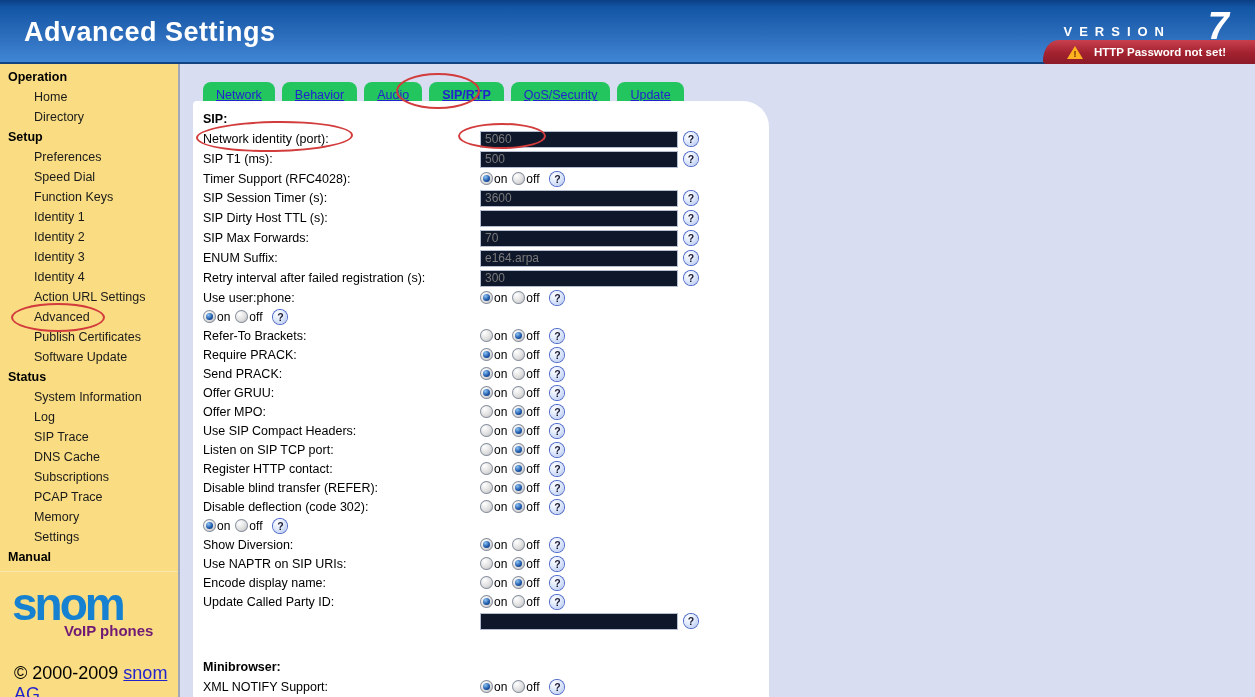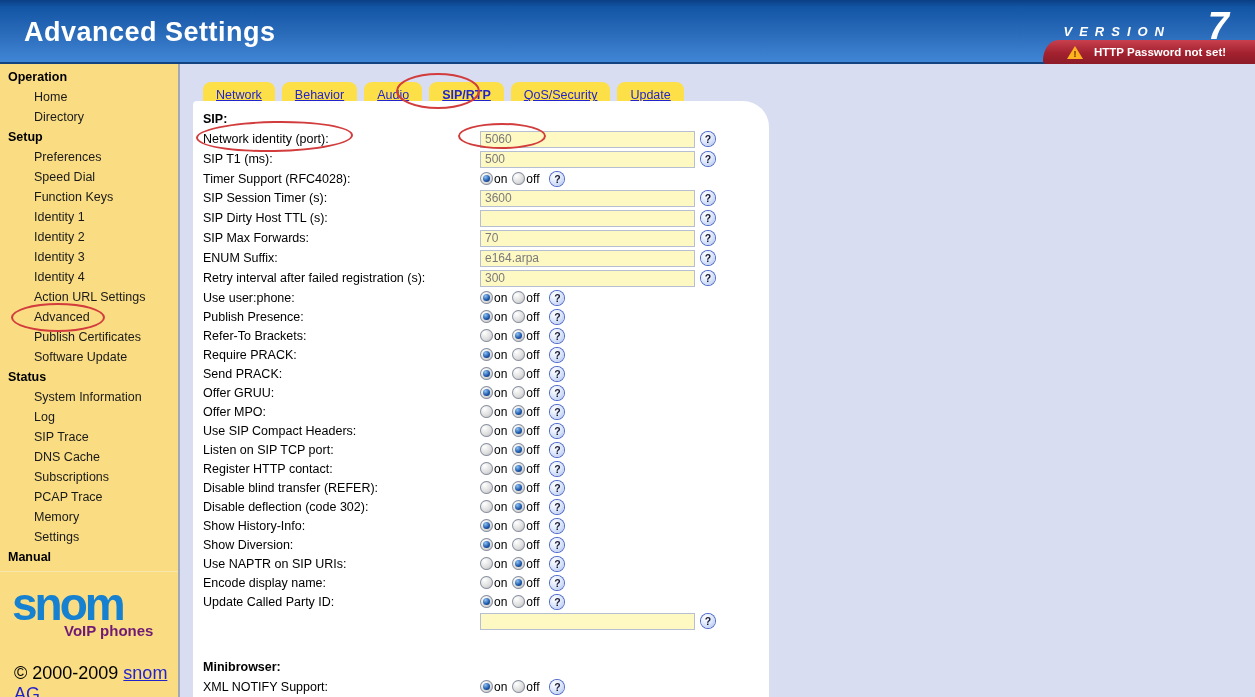--- a/index.html
+++ b/index.html
@@ -14,21 +14,21 @@
     position:absolute; left:0; top:0; width:1255px; height:64px;
     background:linear-gradient(to bottom,#0b3f84 0%,#1356a6 12%,#2b6cba 55%,#4086d6 100%);
     border-bottom:2px solid #12427f;
   }
   .title {
     position:absolute; left:24px; top:17px;
     color:#ffffff; font-size:27px; font-weight:bold; letter-spacing:0.5px;
   }
   .version-label {
     position:absolute; right:84px; top:24px;
-    color:#ffffff; font-size:13px; font-weight:bold; letter-spacing:7px;font-style:italic;
+    color:#ffffff; font-size:13px; font-weight:bold; letter-spacing:7px;
   }
   .version-number {
     position:absolute; right:26px; top:5px;
     color:#ffffff; font-size:38px; font-weight:bold; font-style:italic;
   }
   .warning-banner {
     position:absolute; right:0; top:40px; height:24px; width:212px;
     background:linear-gradient(to bottom,#c8404e 0%,#a3212f 55%,#8c1b29 100%);
     border-radius:18px 0 0 4px / 24px 0 0 4px;
     display:flex; align-items:center; z-index:3;
@@ -64,38 +64,38 @@
   }
   .logo-tagline {
     color:#701a75; font-weight:bold; font-size:15px; margin:-4px 0 0 52px; letter-spacing:0;
   }
   .sidebar-footer { margin:24px 0 0 14px; font-size:18px; color:#000; }
   .footer-link { color:#2323ce; text-decoration:underline; cursor:pointer; }
   
   .content { position:absolute; left:180px; top:64px; right:0; bottom:0; background:#d8ddf2; }
   .tabbar { position:absolute; left:23px; top:18px; display:flex; gap:7px; }
   .tab {
-    background:#fde047; border-radius:8px 8px 0 0;
+    background:#22c55e; border-radius:8px 8px 0 0;
     padding:3px 13px 4px; cursor:pointer;
   }
   .tab-link { color:#2323ce; font-size:12.5px; text-decoration:underline; white-space:nowrap; }
   .tab.active .tab-link { font-weight:bold; }
   .panel {
     position:absolute; left:13px; top:37px; width:576px; height:680px;
     background:#ffffff; border-radius:4px 26px 0 0;
     padding:8px 0 0 10px;
   }
   
   .row { display:flex; align-items:center; height:19px; font-size:12.5px; color:#000; }
   .row.input-row { height:20px; }
   .row.section-header { height:20px; font-weight:bold; }
   .row .label { width:277px; flex:none; white-space:nowrap; }
   .row input[type=text] {
-    width:215px; height:17px; flex:none;
-    border:1px solid #b6bfd2; background:#fef9c3;
+    width:198px; height:17px; flex:none;
+    border:1px solid #b6bfd2; background:#0f172a;
     font-family:"Liberation Sans", sans-serif; font-size:12px; color:#7a7a7a;
     padding:1px 4px;
   }
   .spacer { height:26px; }
   .radio {
     width:13px; height:13px; border-radius:50%; display:inline-block; position:relative; flex:none;
     background:radial-gradient(circle at 35% 30%, #ffffff 0%, #dcdcdc 55%, #9e9ea6 100%);
     box-shadow:inset 0 0 0 1px #8890a0;
     cursor:pointer;
   }
@@ -231,21 +231,20 @@
       </div>
       <div class="row radio-row">
         <div class="label">Use user:phone:</div>
         <div class="radio checked"></div>
         <div class="radio-text" style="display: inline;">on</div>
         <div class="radio"></div>
         <div class="radio-text" style="display: inline;">off</div>
         <div class="help">?</div>
       </div>
       <div class="row radio-row">
-        <div class="label">Publish Presence:</div>
         <div class="radio checked"></div>
         <div class="radio-text" style="display: inline;">on</div>
         <div class="radio"></div>
         <div class="radio-text" style="display: inline;">off</div>
         <div class="help">?</div>
       </div>
       <div class="row radio-row">
         <div class="label">Refer-To Brackets:</div>
         <div class="radio"></div>
         <div class="radio-text" style="display: inline;">on</div>
@@ -319,21 +318,20 @@
       </div>
       <div class="row radio-row">
         <div class="label">Disable deflection (code 302):</div>
         <div class="radio"></div>
         <div class="radio-text" style="display: inline;">on</div>
         <div class="radio checked"></div>
         <div class="radio-text" style="display: inline;">off</div>
         <div class="help">?</div>
       </div>
       <div class="row radio-row">
-        <div class="label">Show History-Info:</div>
         <div class="radio checked"></div>
         <div class="radio-text" style="display: inline;">on</div>
         <div class="radio"></div>
         <div class="radio-text" style="display: inline;">off</div>
         <div class="help">?</div>
       </div>
       <div class="row radio-row">
         <div class="label">Show Diversion:</div>
         <div class="radio checked"></div>
         <div class="radio-text" style="display: inline;">on</div>

